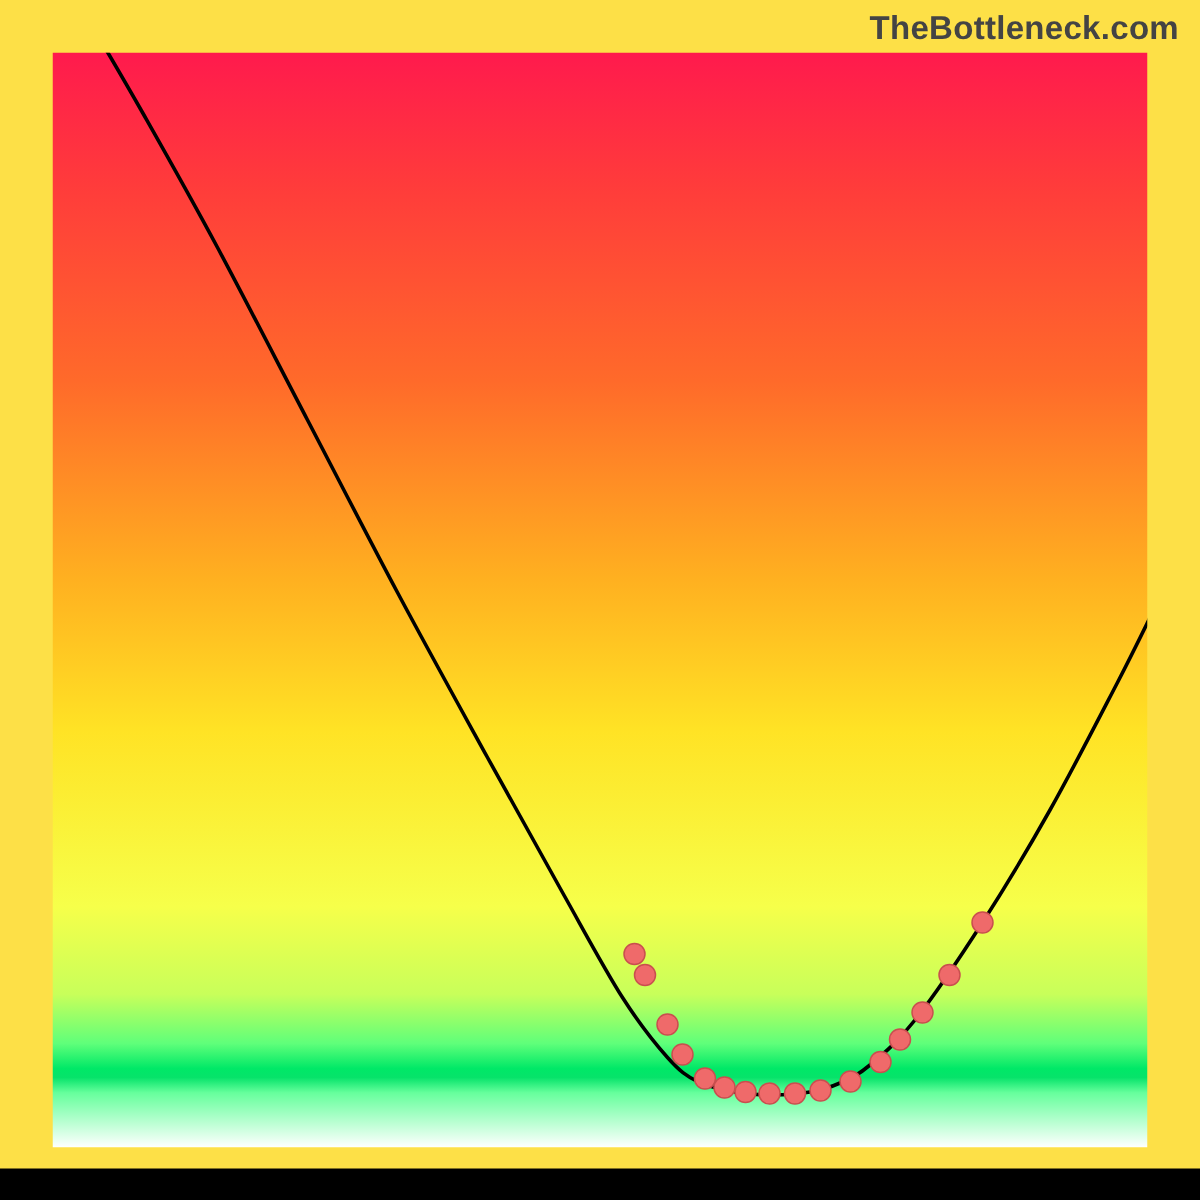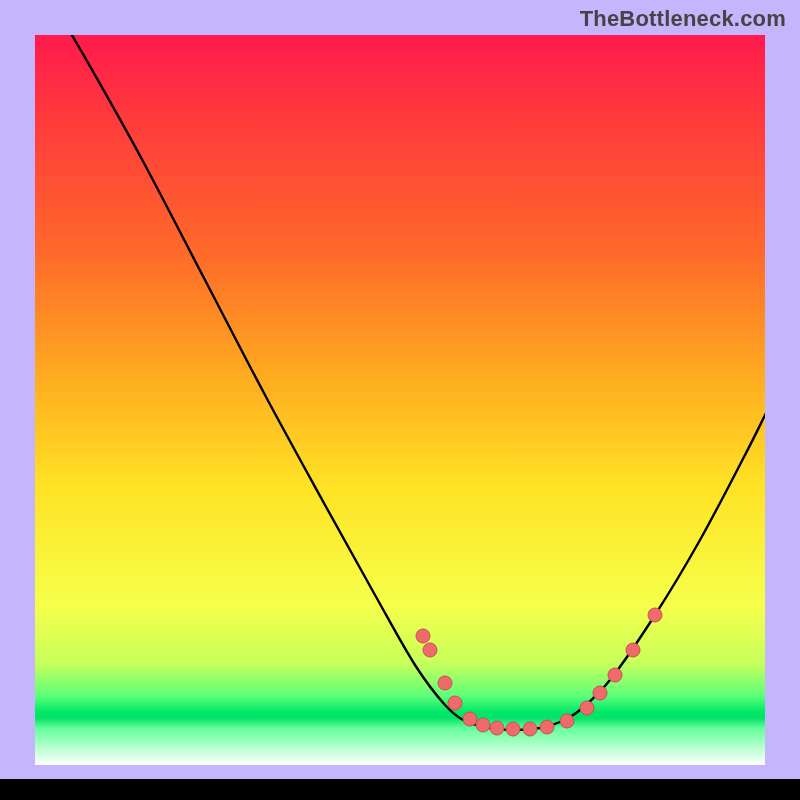--- a/index.html
+++ b/index.html
@@ -7,21 +7,21 @@
     padding: 0;
     width: 800px;
     height: 800px;
     background: #000;
     font-family: Arial, Helvetica, sans-serif;
   }
   .outer {
     position: relative;
     width: 800px;
     height: 779px;
-    background: #c4b5fd;
+    background: #fde047;
   }
   .watermark {
     position: absolute;
     top: 6px;
     right: 14px;
     color: #444;
     font-size: 22px;
     font-weight: 600;
     letter-spacing: 0.2px;
     z-index: 30;

